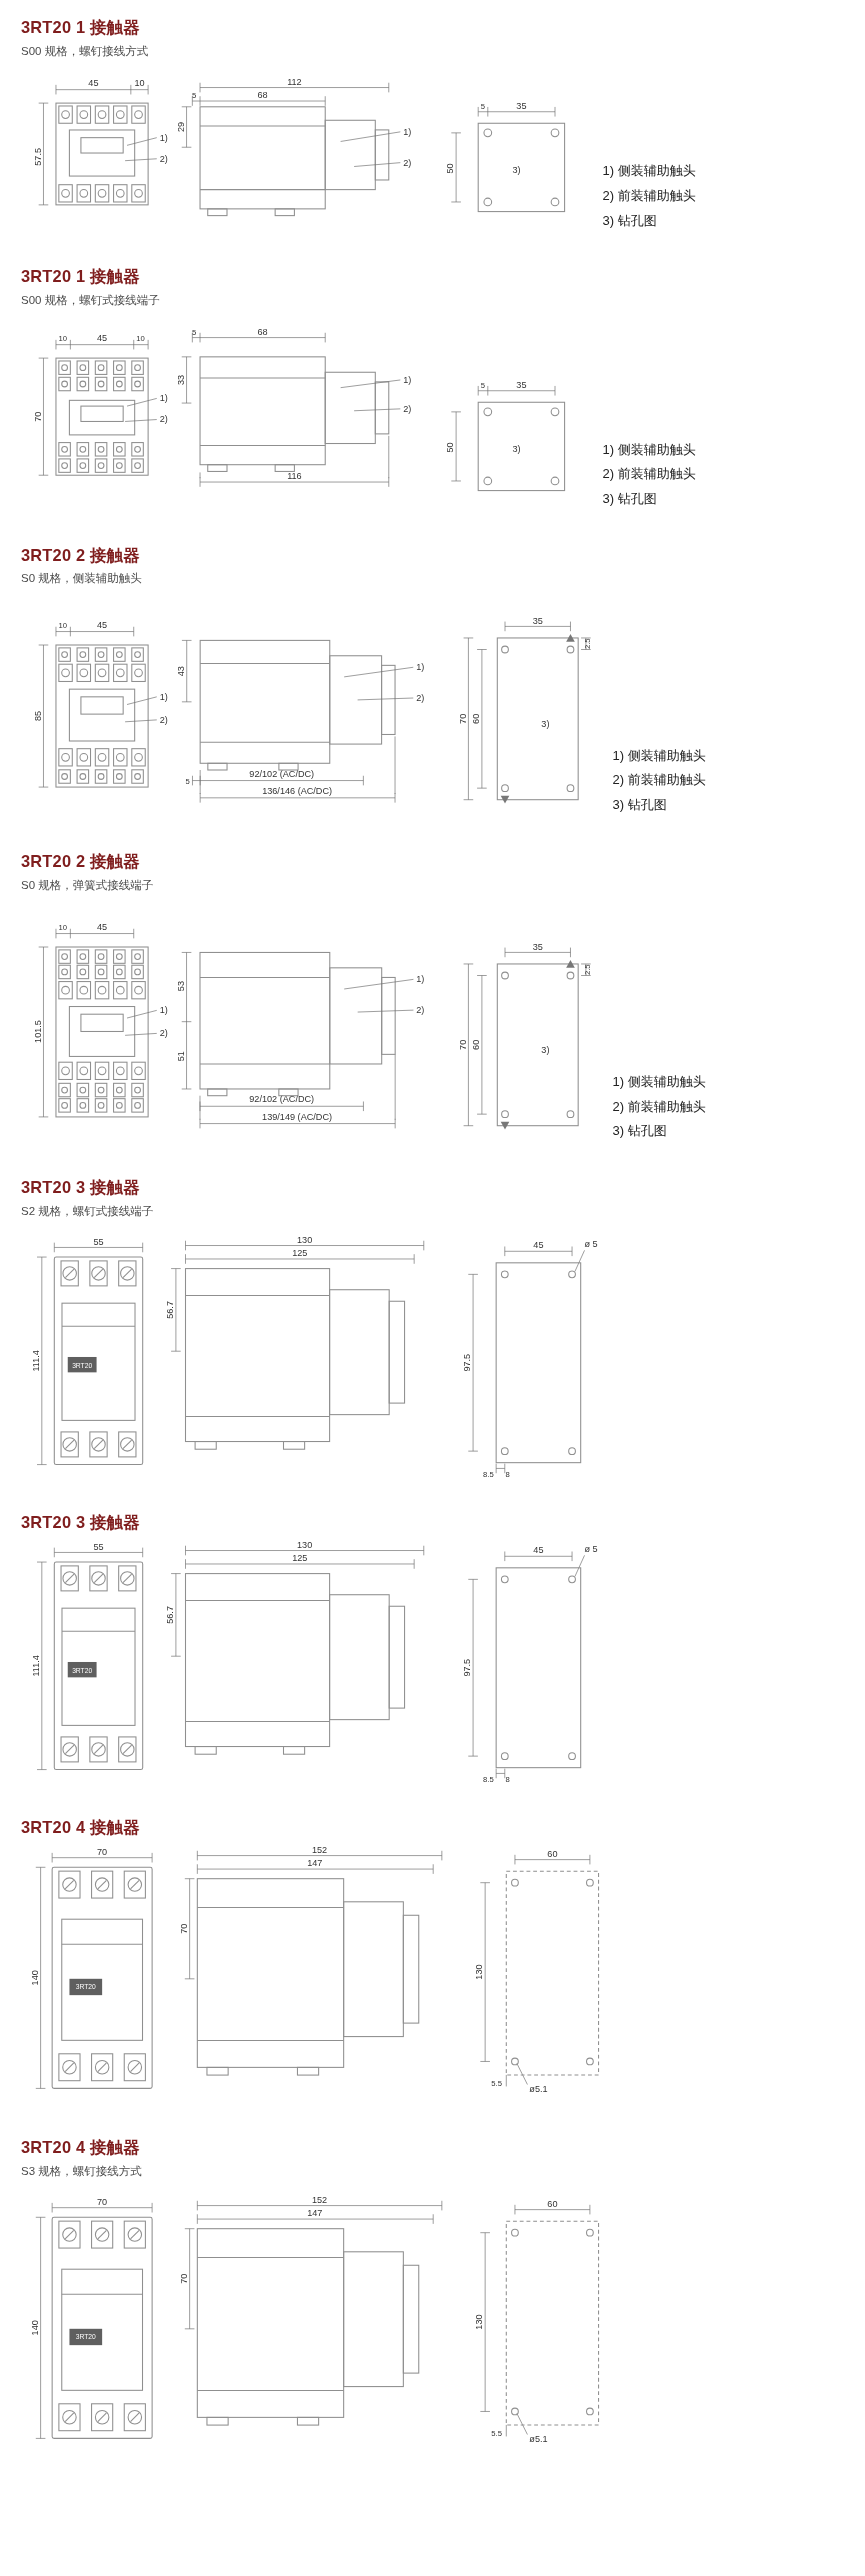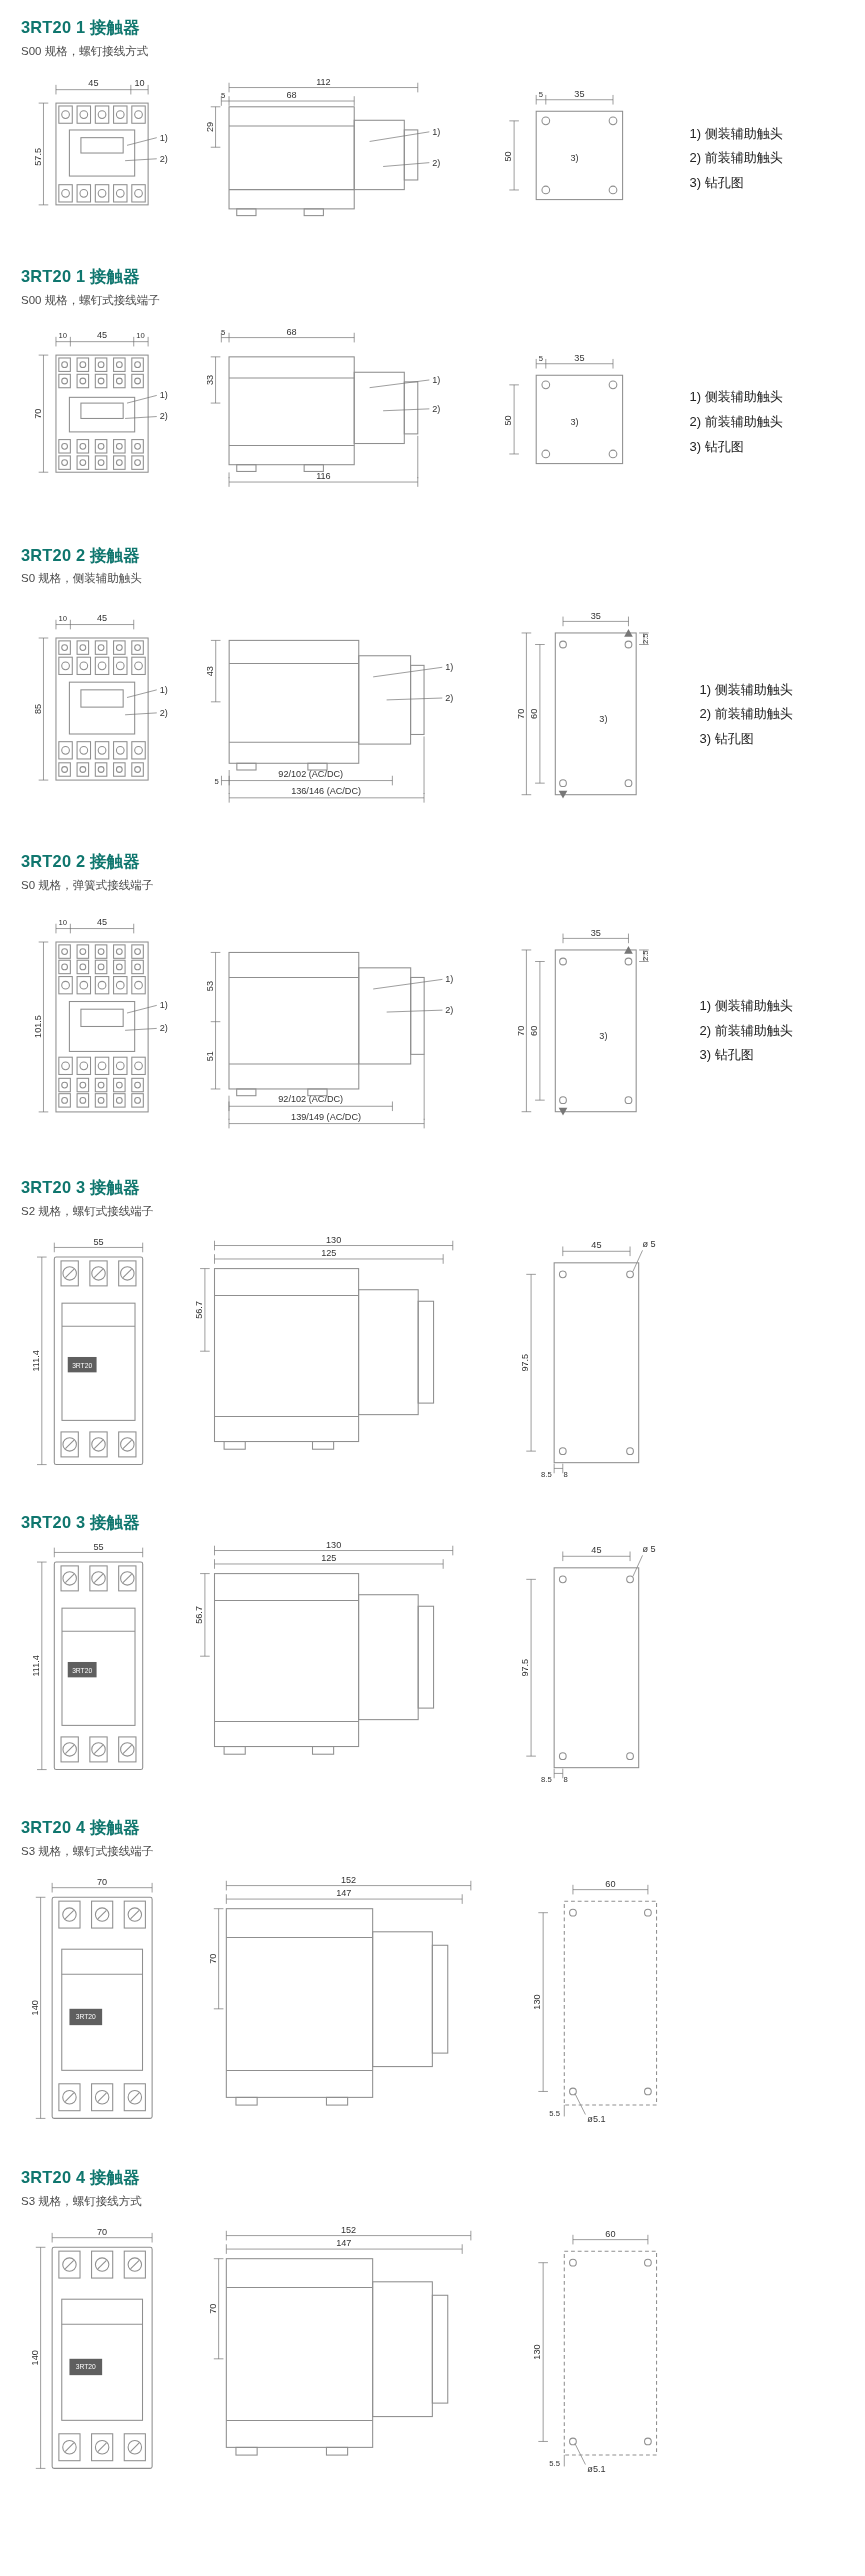--- a/index.html
+++ b/index.html
@@ -1,22 +1,22 @@
 <!DOCTYPE html>
 <html><head>
 <meta charset="utf-8">
 <style>
   *{box-sizing:border-box}
   html,body{margin:0;padding:0;background:#fff}
   body{width:866px;font-family:"Liberation Sans","DejaVu Sans",sans-serif;color:#1a1a1a}
   .page{padding:17.3px 21px 29px}
   .block{margin-bottom:33px}
-  .block h2{font-size:16.4px;margin:0 0 4.8px;font-weight:700;letter-spacing:0.2px;color:#0f766e}
+  .block h2{font-size:16.4px;margin:0 0 4.8px;font-weight:700;letter-spacing:0.2px;color:#7f1d1d}
   .block .subtitle{font-size:11.5px;color:#4a4a4a;margin:0 0 15.4px}
-  .drawings{display:flex;align-items:center;gap:29px;padding-left:9.6px}
+  .drawings{display:flex;align-items:flex-end;padding-left:9.6px}
   svg{display:block;overflow:visible}
   svg text{font-size:9.5px;fill:#333;font-family:"Liberation Sans","DejaVu Sans",sans-serif}
   svg text.sm{font-size:8px}
   .ol{fill:none;stroke:#8f8f8f;stroke-width:1.1}
   .dm{fill:none;stroke:#6f6f6f;stroke-width:.7}
   .arr{fill:#777;stroke:none}
   .dsh{stroke-dasharray:4 3}
   .lbl{fill:#5f5f5f;stroke:none}
   svg text.lbl-text{fill:#fff;font-size:7px}
   .legend{font-size:13px;line-height:1.9;color:#222;padding-top:9.6px;white-space:nowrap}
@@ -763,21 +763,20 @@
               <use href="#holeS" x="57" y="226"></use>
               <use href="#holeS" x="127" y="226"></use>
             </g>
       </g>
     </svg>
   </div>
 </section>
 
 <section class="block">
   <h2>3RT20 4 接触器</h2>
-  <p class="subtitle">S3 规格，螺钉式接线端子</p>
   <div class="drawings">
 
     <svg width="149" height="260" viewBox="0 0 155 270">
       <g class="dm">
         <line x1="22" y1="14" x2="126" y2="14"></line>
             <line x1="22" y1="9" x2="22" y2="19"></line>
             <line x1="126" y1="9" x2="126" y2="19"></line>
         <line x1="10" y1="24" x2="10" y2="254"></line>
             <line x1="5" y1="24" x2="15" y2="24"></line>
             <line x1="5" y1="254" x2="15" y2="254"></line>

